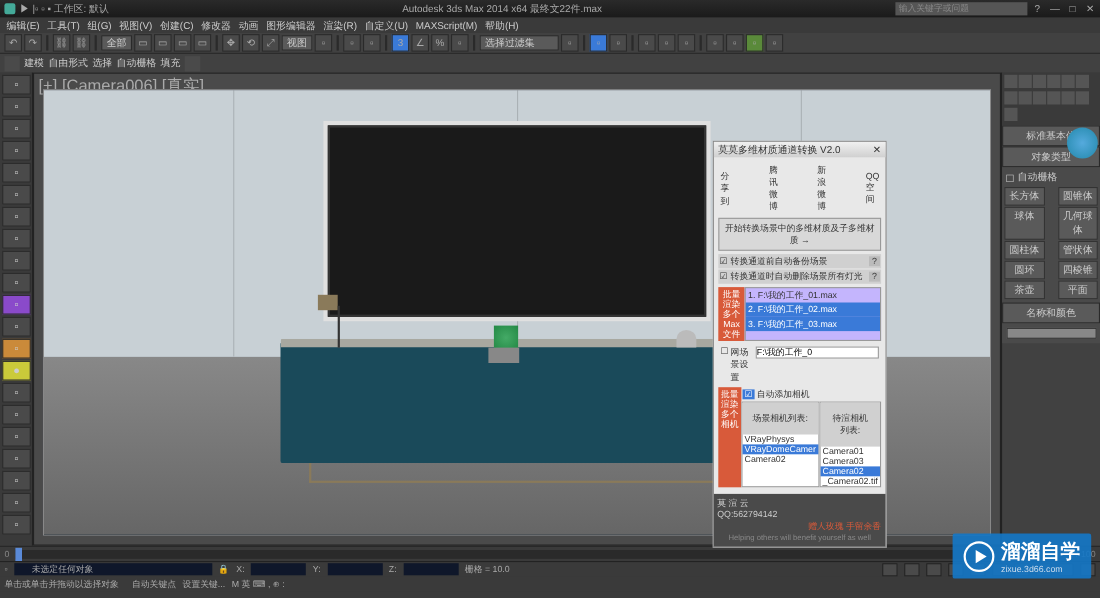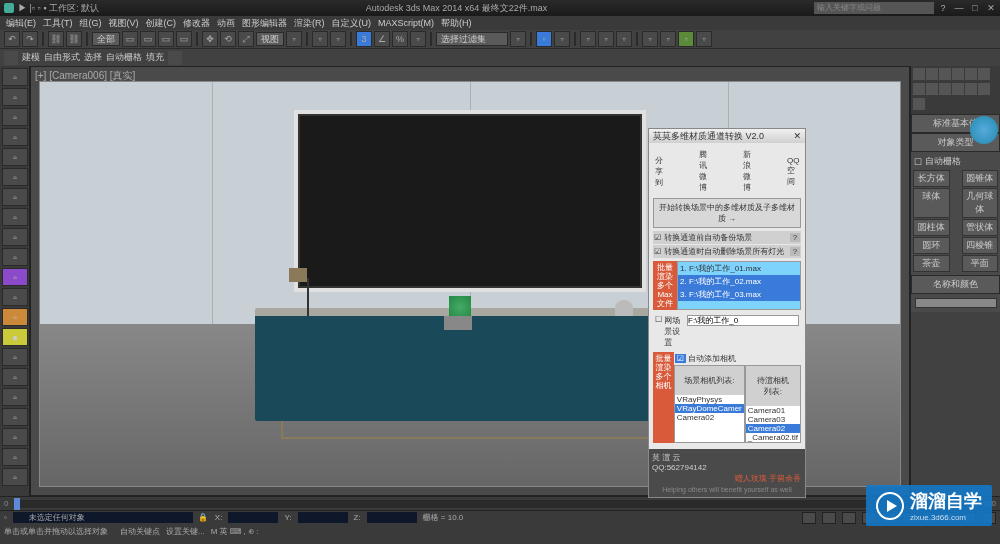--- a/index.html
+++ b/index.html
@@ -16,21 +16,21 @@
 .toolbar1 .tbtn{width:16px;height:16px;background:#4a4a4a;border:1px solid #2a2a2a;display:flex;align-items:center;justify-content:center;font-size:9px;color:#aaa}
 .toolbar1 .sep{width:2px;height:14px;background:#2a2a2a;margin:0 2px}
 .toolbar1 .combo{height:14px;background:#5a5a5a;border:1px solid #2a2a2a;padding:0 4px;font-size:9px;display:flex;align-items:center}
 .toolbar2{height:18px;background:#414141;display:flex;align-items:center;padding:0 4px;gap:8px;font-size:9px;color:#ccc;border-top:1px solid #2a2a2a}
 .toolbar2 .grp{display:flex;gap:4px;align-items:center}
 .toolbar2 .tbtn2{width:14px;height:14px;background:#4a4a4a}
 .main{display:flex;height:430px}
 .lbar{width:30px;background:#3a3a3a;border-right:1px solid #222;display:flex;flex-direction:column;padding:2px;gap:2px}
 .lbar .lbtn{width:26px;height:18px;background:#4a4a4a;border:1px solid #2a2a2a;display:flex;align-items:center;justify-content:center;font-size:10px}
 .viewport{flex:1;background:#4a4a4a;position:relative;border:1px solid #222}
-.vp-label{position:absolute;top:2px;left:4px;font-size:10px;color:#aaa}
+.vp-label{position:absolute;top:2px;left:4px;font-size:15px;color:#aaa}
 .vp-inner{position:absolute;top:14px;left:8px;right:8px;bottom:8px;background:#1a2530;border:1px solid #888;overflow:hidden}
 .scene{position:absolute;inset:0;background:linear-gradient(#c8d0d5,#b8c0c5 60%,#888 60%,#666)}
 .wall{position:absolute;top:0;left:0;right:0;height:60%;background:#c8d0d5}
 .panel-line{position:absolute;background:rgba(0,0,0,0.15)}
 .tv{position:absolute;top:8%;left:30%;width:40%;height:43%;background:#1a1a1a;border:2px solid #333;box-shadow:0 0 0 4px #e0e0e0}
 .cabinet{position:absolute;top:56%;left:25%;width:50%;height:28%;background:#1a4a5a;border-top:8px solid #a8a8a0;border-radius:2px}
 .legs{position:absolute;bottom:-18px;left:6%;right:6%;height:18px;border-left:2px solid #8a7a5a;border-right:2px solid #8a7a5a;border-bottom:2px solid #8a7a5a}
 .plant{position:absolute;top:-20px;left:45%;width:22px;height:22px;background:radial-gradient(#4a6,#284)}
 .pot{position:absolute;top:0px;left:44%;width:28px;height:14px;background:#888}
 .lamp{position:absolute;top:-38px;left:12%;width:2px;height:38px;background:#333}
@@ -48,21 +48,21 @@
 .dialog{position:absolute;top:128px;left:648px;width:158px;background:#e8e8e8;border:1px solid #888;font-size:9px;color:#333;z-index:100}
 .dialog .dtitle{height:14px;background:linear-gradient(#f0f0f0,#d0d0d0);display:flex;align-items:center;padding:0 4px;justify-content:space-between}
 .dialog .dbody{padding:4px}
 .dialog .share{display:flex;gap:18px;align-items:center;padding:2px;font-size:8px}
 .dialog .share .sic{width:10px;height:10px}
 .dialog .bigbtn{background:#d8d8d8;border:1px solid #999;text-align:center;padding:3px;margin:3px 0;font-size:8px}
 .dialog .chk{display:flex;align-items:center;gap:3px;padding:1px;font-size:8px;background:#d0d0d0;margin:1px 0}
 .dialog .chk .q{margin-left:auto;background:#bbb;width:10px;text-align:center}
 .dialog .filegrp{display:flex;margin:3px 0}
 .dialog .filegrp .lbl{width:24px;background:#d85a3a;color:#fff;font-size:8px;text-align:center;padding:2px;line-height:9px}
-.dialog .filegrp .files{flex:1;background:#7dd3fc;border:1px solid #999}
+.dialog .filegrp .files{flex:1;background:#c4b5fd;border:1px solid #999}
 .dialog .filegrp .files .fl{padding:1px 2px;font-size:8px}
 .dialog .filegrp .files .fl.sel{background:#3a7ad8;color:#fff}
 .dialog .netrow{display:flex;gap:2px;font-size:8px;padding:2px}
 .dialog .netrow input{flex:1;height:11px;font-size:8px;border:1px solid #999}
 .dialog .camgrp{display:flex;margin:2px 0}
 .dialog .camgrp .lbl2{width:24px;background:#d85a3a;color:#fff;font-size:8px;text-align:center;padding:2px;line-height:9px}
 .dialog .camgrp .cams{flex:1}
 .dialog .camgrp .auto{font-size:8px;display:flex;align-items:center;gap:2px;padding:1px}
 .dialog .camgrp .tbl{display:flex;font-size:8px}
 .dialog .camgrp .tbl .col{flex:1;border:1px solid #999;background:#fff}

